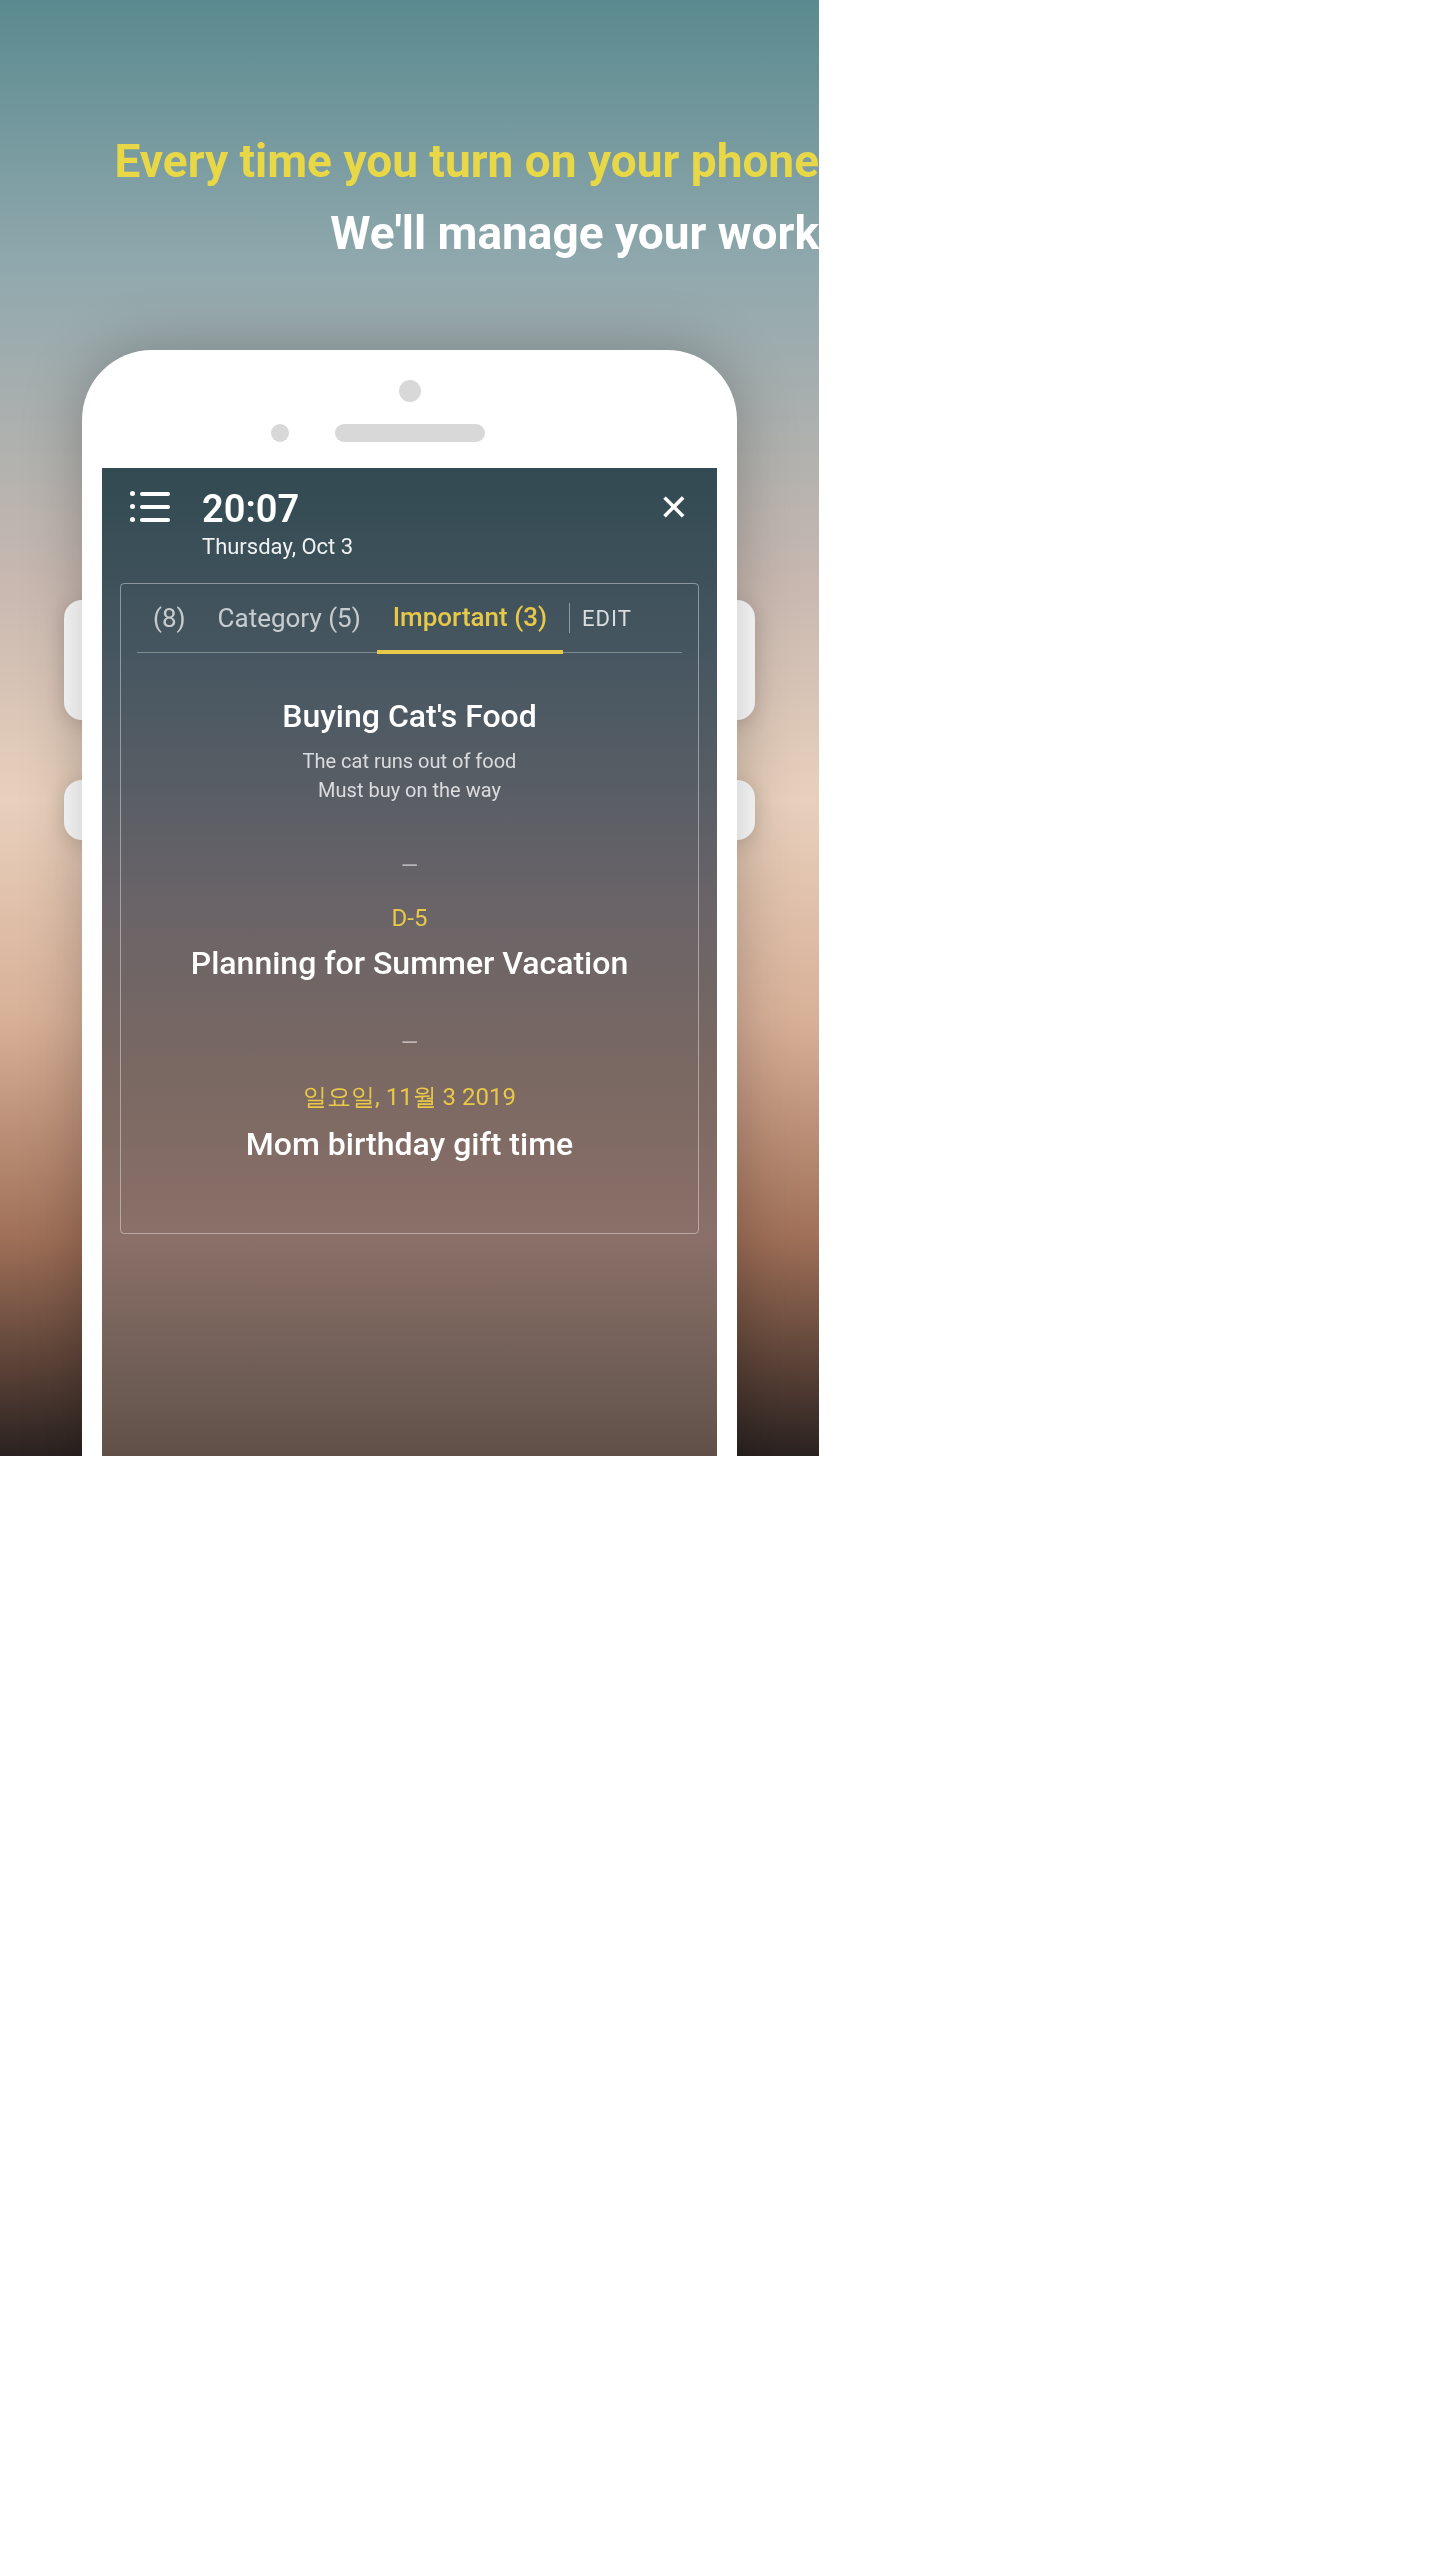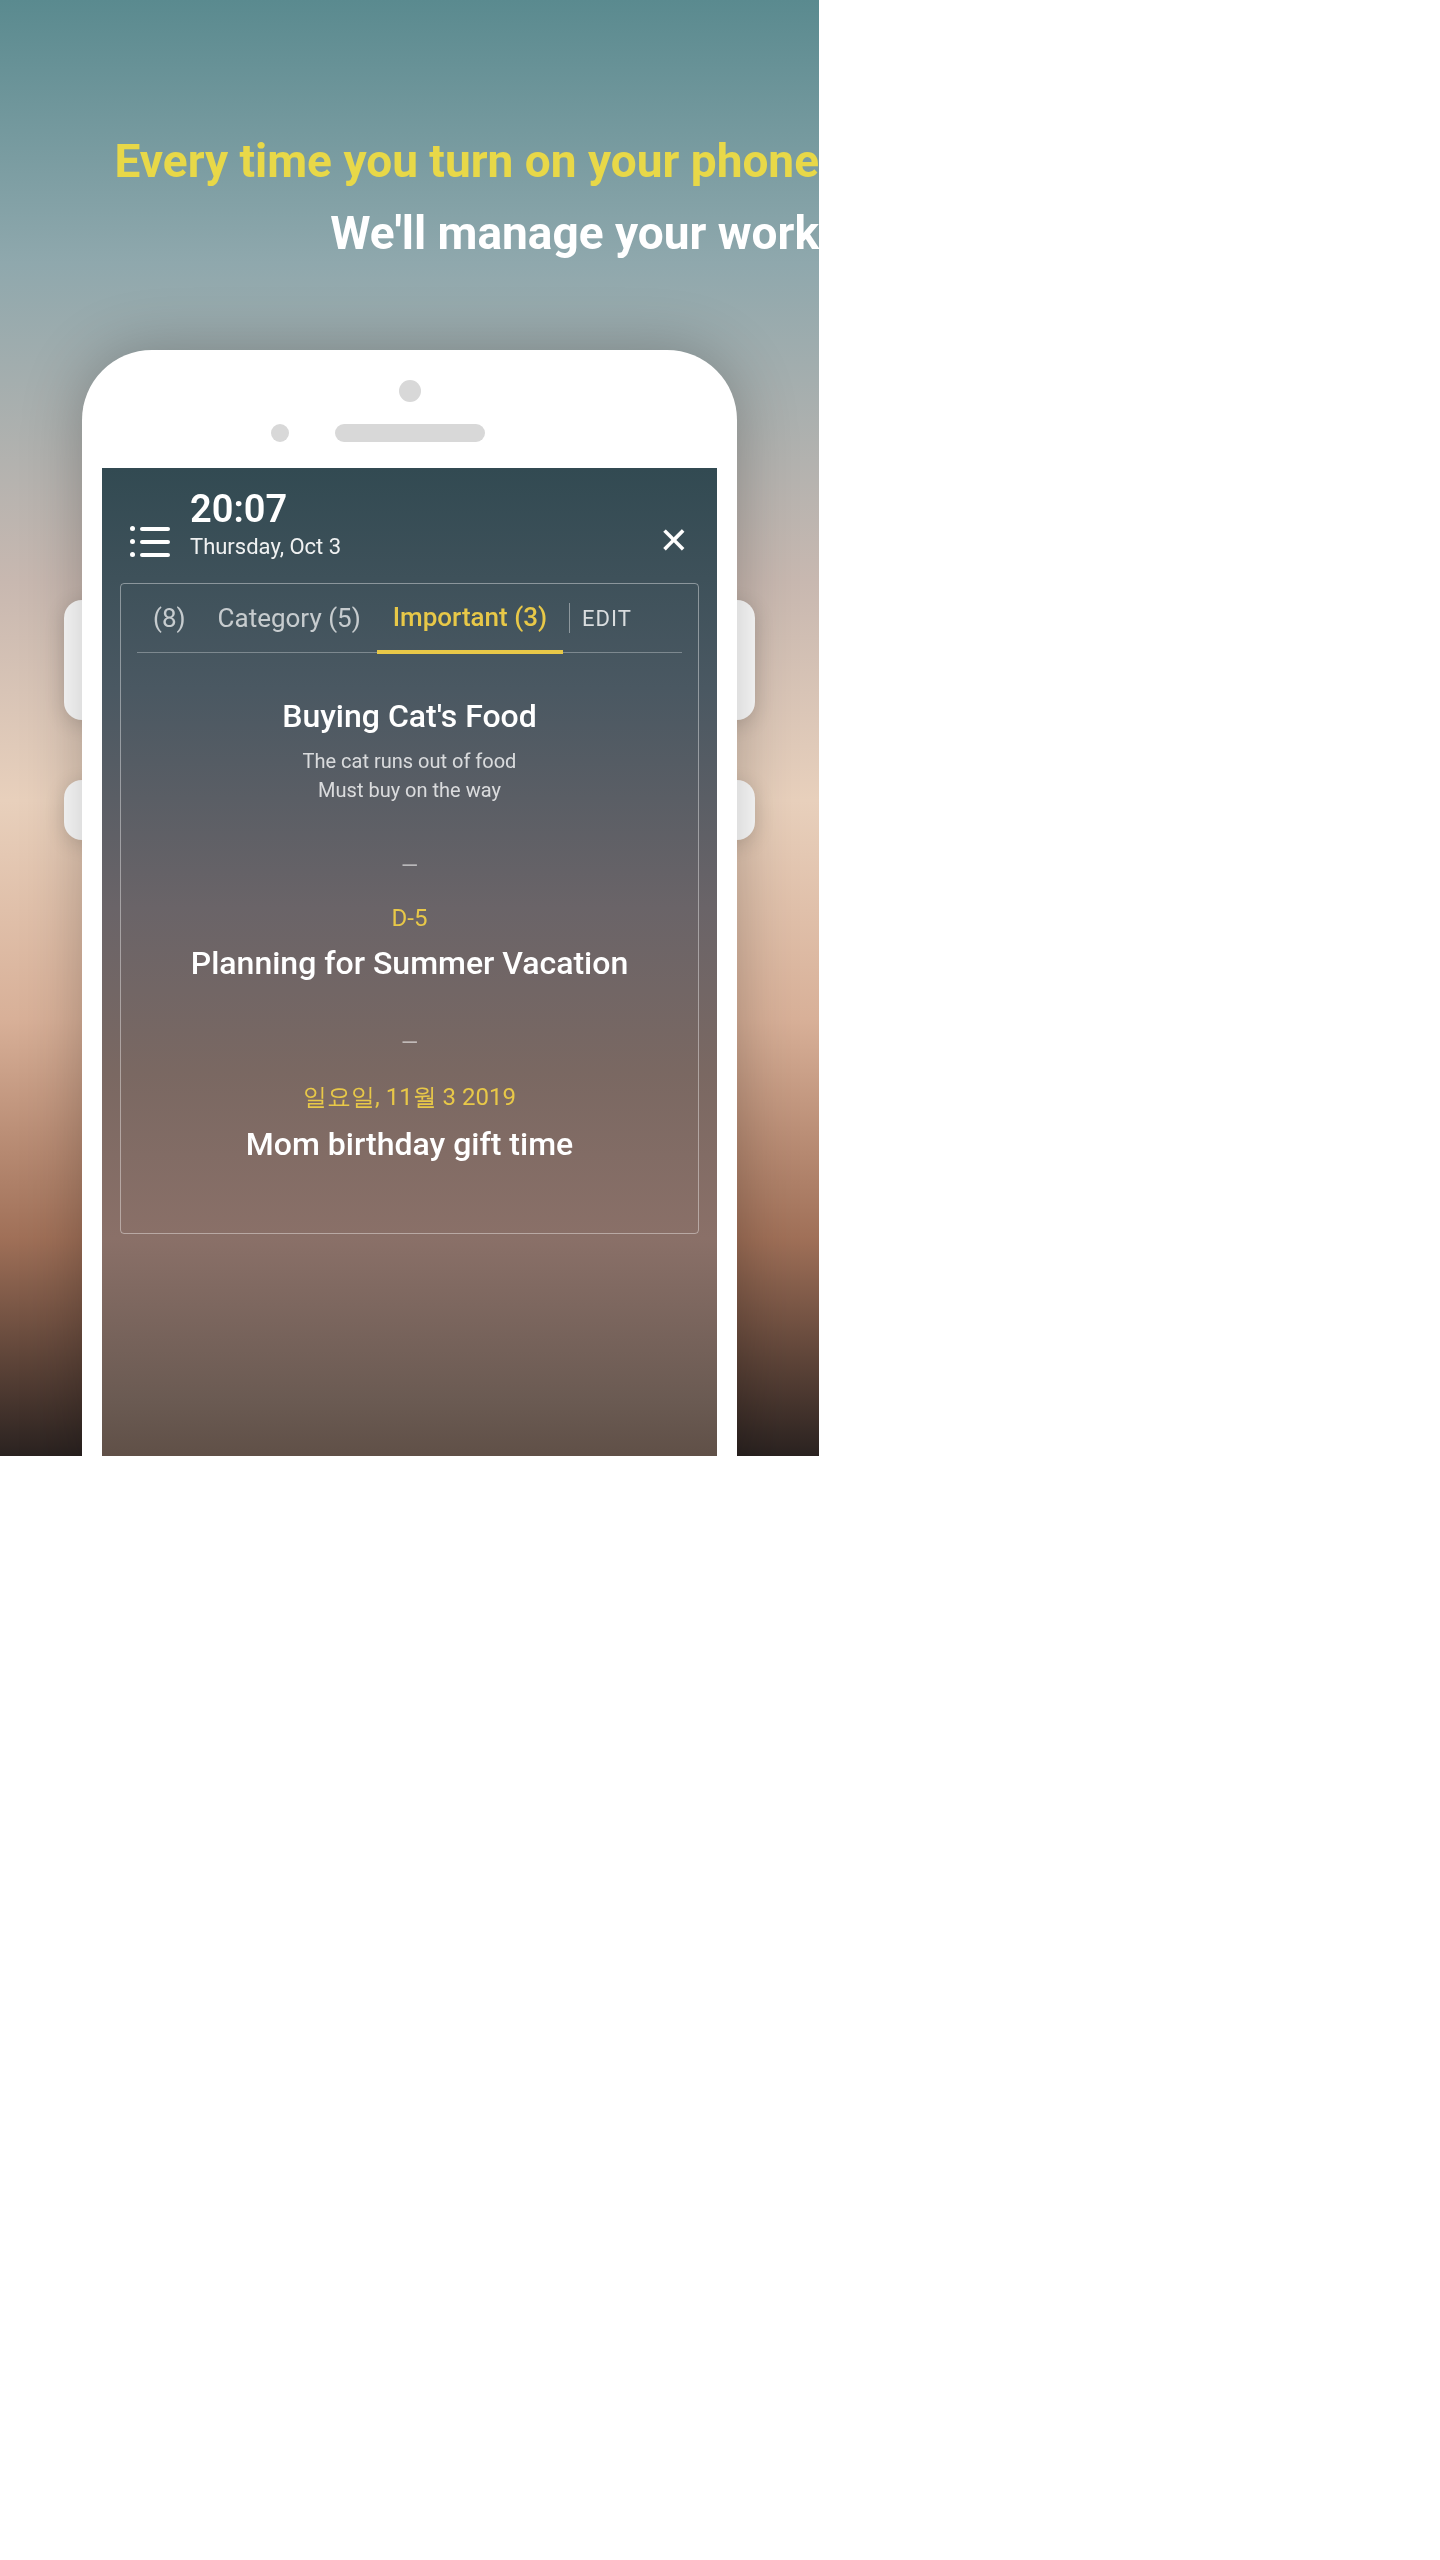--- a/index.html
+++ b/index.html
@@ -89,23 +89,23 @@
   position: absolute;
   top: 118px;
   left: 20px;
   width: 615px;
   height: 1100px;
   background: linear-gradient(180deg, #324a52 0%, #4a5862 20%, #6a6468 40%, #7a6862 55%, #8a7068 70%, #6a5a52 85%, #4a3a30 100%);
   overflow: hidden;
 }
 .header {
   display: flex;
-  align-items: flex-end;
+  align-items: flex-start;
   padding: 22px 28px 18px;
-  gap: 20px;
+  gap: 32px;
 }
 .menu-icon {
   width: 40px;
   height: 34px;
   flex-shrink: 0;
   position: relative;
 }
 .menu-icon span { position:absolute; background:#fff; height:4px; border-radius:2px; }
 .menu-icon span:nth-child(1){ top:2px; left:10px; width:30px; }
 .menu-icon span:nth-child(2){ top:15px; left:10px; width:30px; }

